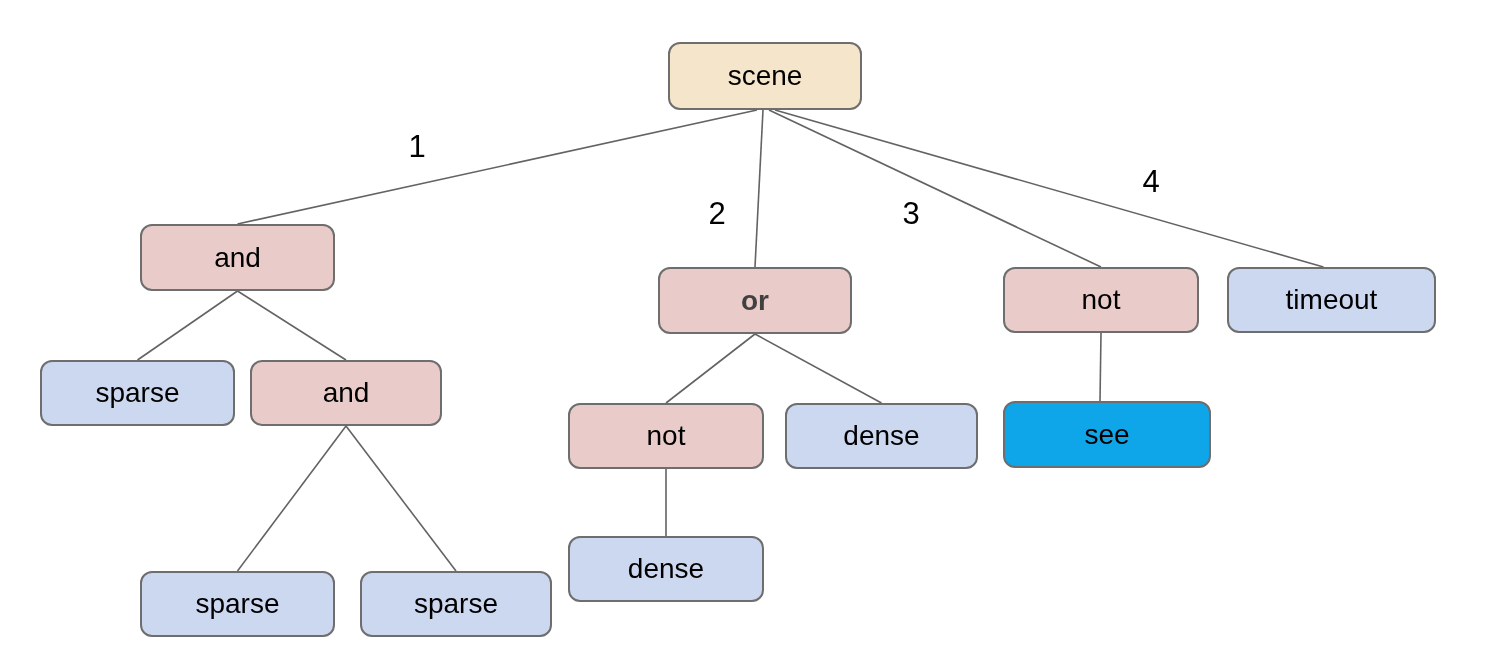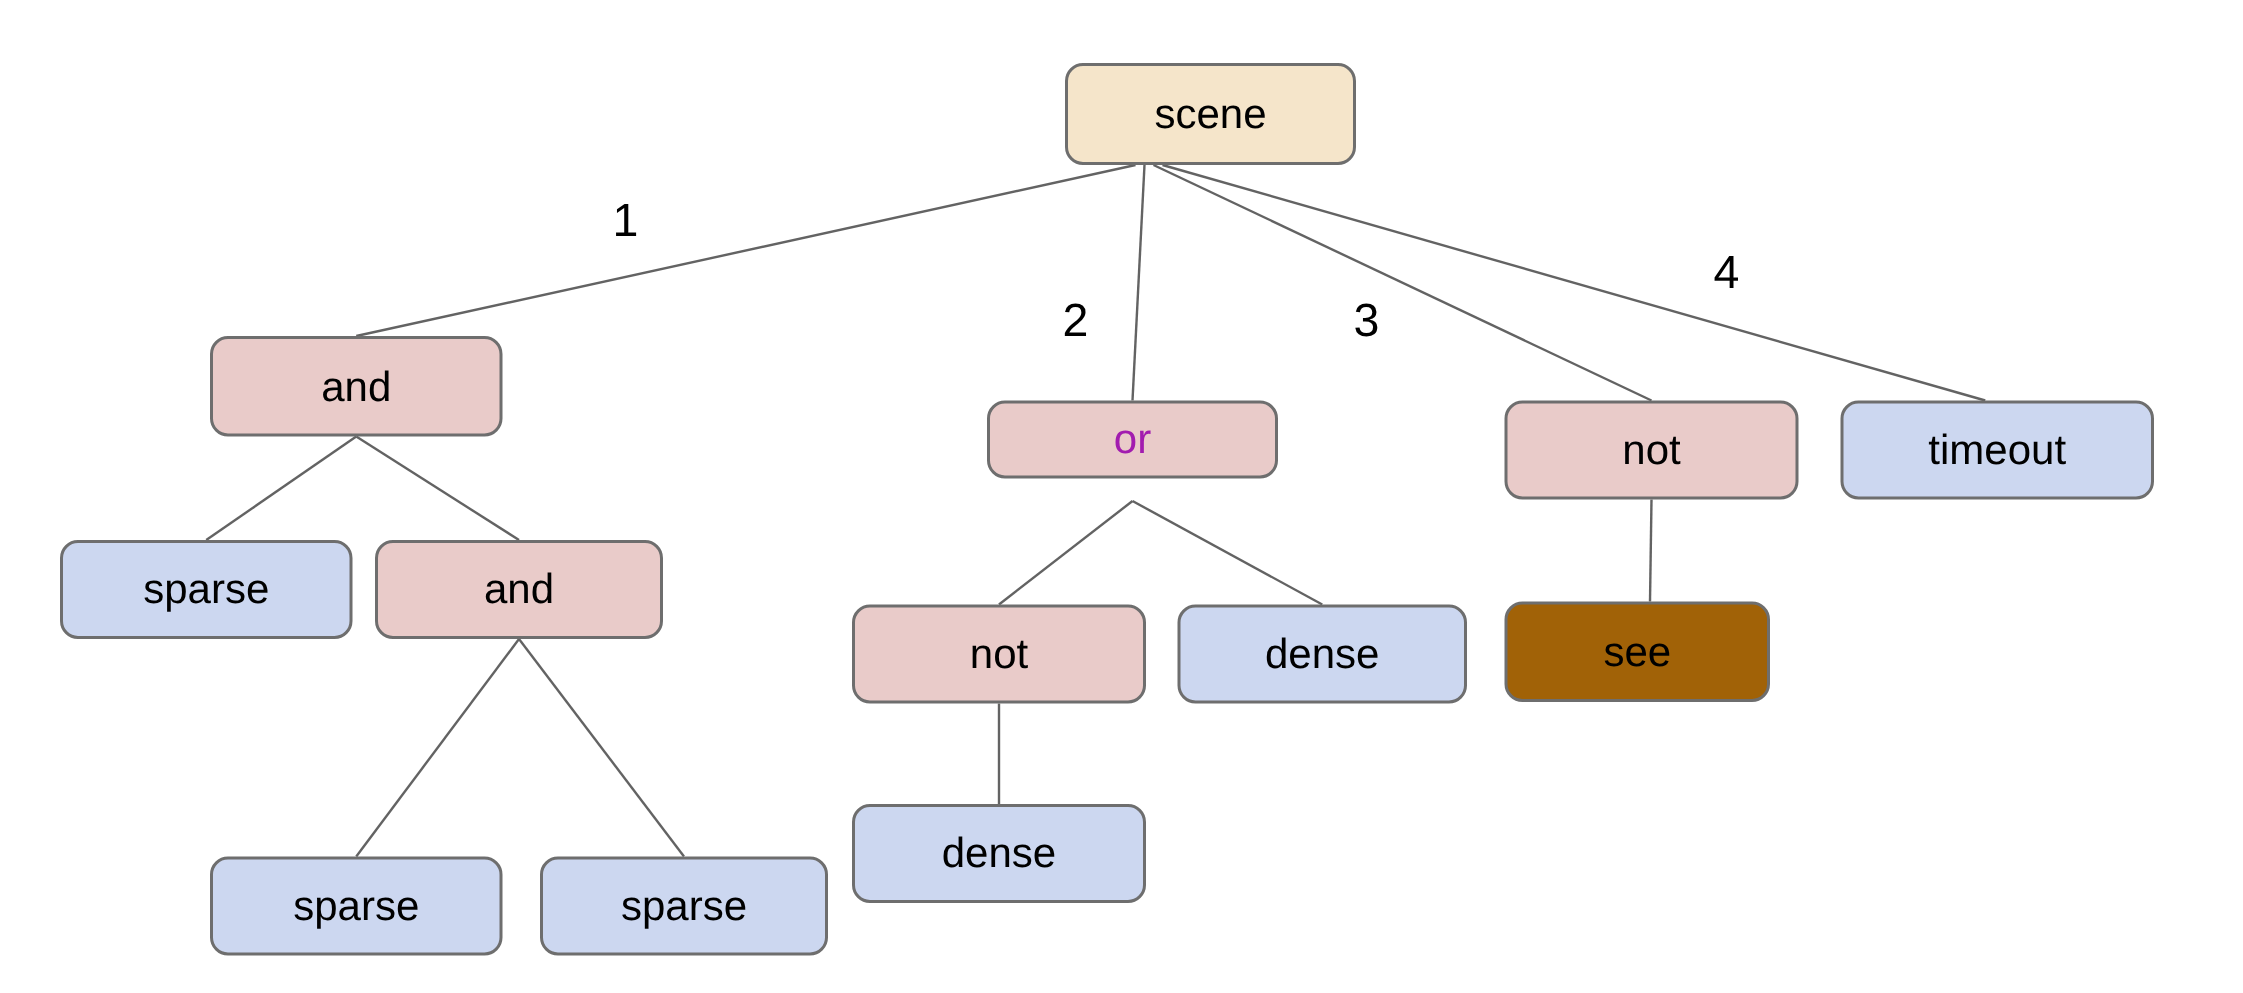--- a/index.html
+++ b/index.html
@@ -53,26 +53,26 @@
       <line x1="755" y1="334" x2="666" y2="403" stroke="#636363" stroke-width="1.6"></line>
       <line x1="755" y1="334" x2="881.5" y2="403" stroke="#636363" stroke-width="1.6"></line>
       <line x1="666" y1="469" x2="666" y2="536" stroke="#636363" stroke-width="1.6"></line>
       <line x1="1101" y1="333" x2="1100" y2="401" stroke="#636363" stroke-width="1.6"></line>
     </svg>
 
 <div class="edge-label" style="left: 417px; top: 147px; color: rgb(0, 0, 0);">1</div>
     <div class="edge-label" style="left: 717px; top: 214px; color: rgb(0, 0, 0);">2</div>
     <div class="edge-label" style="left: 911px; top: 214px; color: rgb(0, 0, 0);">3</div>
     <div class="edge-label" style="left: 1151px; top: 182px; color: rgb(0, 0, 0);">4</div>
-    <div class="node" style="left: 668px; top: 42px; width: 194px; height: 68px; background: rgb(245, 229, 202); border-color: rgb(110, 110, 110); color: rgb(0, 0, 0); margin-left: 42px;">scene</div>
+    <div class="node" style="left: 668px; top: 42px; width: 194px; height: 68px; background: rgb(245, 229, 202); border-color: rgb(110, 110, 110); color: rgb(0, 0, 0);">scene</div>
     <div class="node" style="left: 140px; top: 224px; width: 195px; height: 67px; background: rgb(233, 203, 201); border-color: rgb(110, 110, 110); color: rgb(0, 0, 0);">and</div>
-    <div class="node" style="left: 658px; top: 267px; width: 194px; height: 52px; background: rgb(233, 203, 201); border-color: rgb(110, 110, 110); color: #a21caf;">or</div>
+    <div class="node" style="left: 658px; top: 267px; width: 194px; height: 67px; background: rgb(233, 203, 201); border-color: rgb(110, 110, 110); color: #404040; font-weight: bold;">or</div>
     <div class="node" style="left: 1003px; top: 267px; width: 196px; height: 66px; background: rgb(233, 203, 201); border-color: rgb(110, 110, 110); color: rgb(0, 0, 0);">not</div>
     <div class="node" style="left: 1227px; top: 267px; width: 209px; height: 66px; background: rgb(204, 215, 240); border-color: rgb(110, 110, 110); color: rgb(0, 0, 0);">timeout</div>
     <div class="node" style="left: 40px; top: 360px; width: 195px; height: 66px; background: rgb(204, 215, 240); border-color: rgb(110, 110, 110); color: rgb(0, 0, 0);">sparse</div>
     <div class="node" style="left: 250px; top: 360px; width: 192px; height: 66px; background: rgb(233, 203, 201); border-color: rgb(110, 110, 110); color: rgb(0, 0, 0);">and</div>
     <div class="node" style="left: 568px; top: 403px; width: 196px; height: 66px; background: rgb(233, 203, 201); border-color: rgb(110, 110, 110); color: rgb(0, 0, 0);">not</div>
     <div class="node" style="left: 785px; top: 403px; width: 193px; height: 66px; background: rgb(204, 215, 240); border-color: rgb(110, 110, 110); color: rgb(0, 0, 0);">dense</div>
-    <div class="node" style="left: 1003px; top: 401px; width: 177px; height: 67px; background: #a16207; border-color: rgb(110, 110, 110); color: rgb(0, 0, 0);">see</div>
+    <div class="node" style="left: 1003px; top: 401px; width: 208px; height: 67px; background: #0ea5e9; border-color: rgb(110, 110, 110); color: rgb(0, 0, 0);">see</div>
     <div class="node" style="left: 140px; top: 571px; width: 195px; height: 66px; background: rgb(204, 215, 240); border-color: rgb(110, 110, 110); color: rgb(0, 0, 0);">sparse</div>
     <div class="node" style="left: 360px; top: 571px; width: 192px; height: 66px; background: rgb(204, 215, 240); border-color: rgb(110, 110, 110); color: rgb(0, 0, 0);">sparse</div>
     <div class="node" style="left: 568px; top: 536px; width: 196px; height: 66px; background: rgb(204, 215, 240); border-color: rgb(110, 110, 110); color: rgb(0, 0, 0);">dense</div>
   </div>
 
 </body></html>

